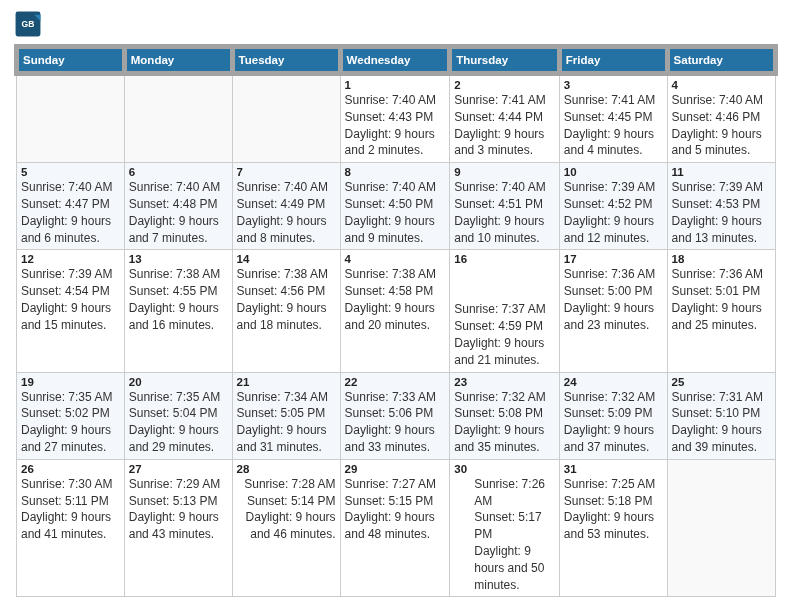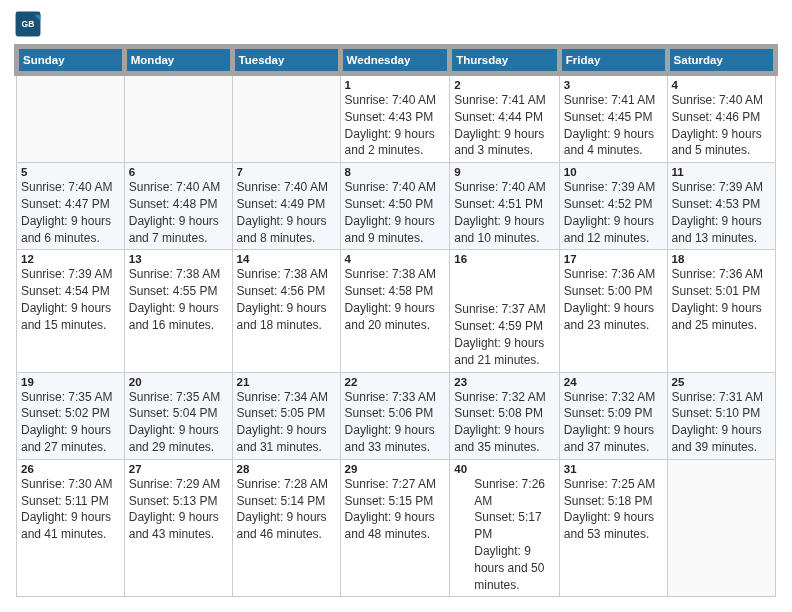--- a/index.html
+++ b/index.html
@@ -305,32 +305,32 @@
 Daylight: 9 hours and 41 minutes.</div>
           </td>
           <td>
             <span class="day-num">27</span>
             <div class="day-info" style="white-space: pre-line;">Sunrise: 7:29 AM
 Sunset: 5:13 PM
 Daylight: 9 hours and 43 minutes.</div>
           </td>
           <td>
             <span class="day-num">28</span>
-            <div class="day-info" style="white-space: pre-line;">Sunrise: 7:28 AM
+            <div class="day-info" style="white-space: pre-line; text-align: right;">Sunrise: 7:28 AM
 Sunset: 5:14 PM
 Daylight: 9 hours and 46 minutes.</div>
           </td>
           <td>
             <span class="day-num">29</span>
             <div class="day-info" style="white-space: pre-line;">Sunrise: 7:27 AM
 Sunset: 5:15 PM
 Daylight: 9 hours and 48 minutes.</div>
           </td>
           <td>
-            <span class="day-num">40</span>
+            <span class="day-num">30</span>
             <div class="day-info" style="white-space: pre-line; margin-left: 20px;">Sunrise: 7:26 AM
 Sunset: 5:17 PM
 Daylight: 9 hours and 50 minutes.</div>
           </td>
           <td>
             <span class="day-num">31</span>
             <div class="day-info" style="white-space: pre-line;">Sunrise: 7:25 AM
 Sunset: 5:18 PM
 Daylight: 9 hours and 53 minutes.</div>
           </td>

